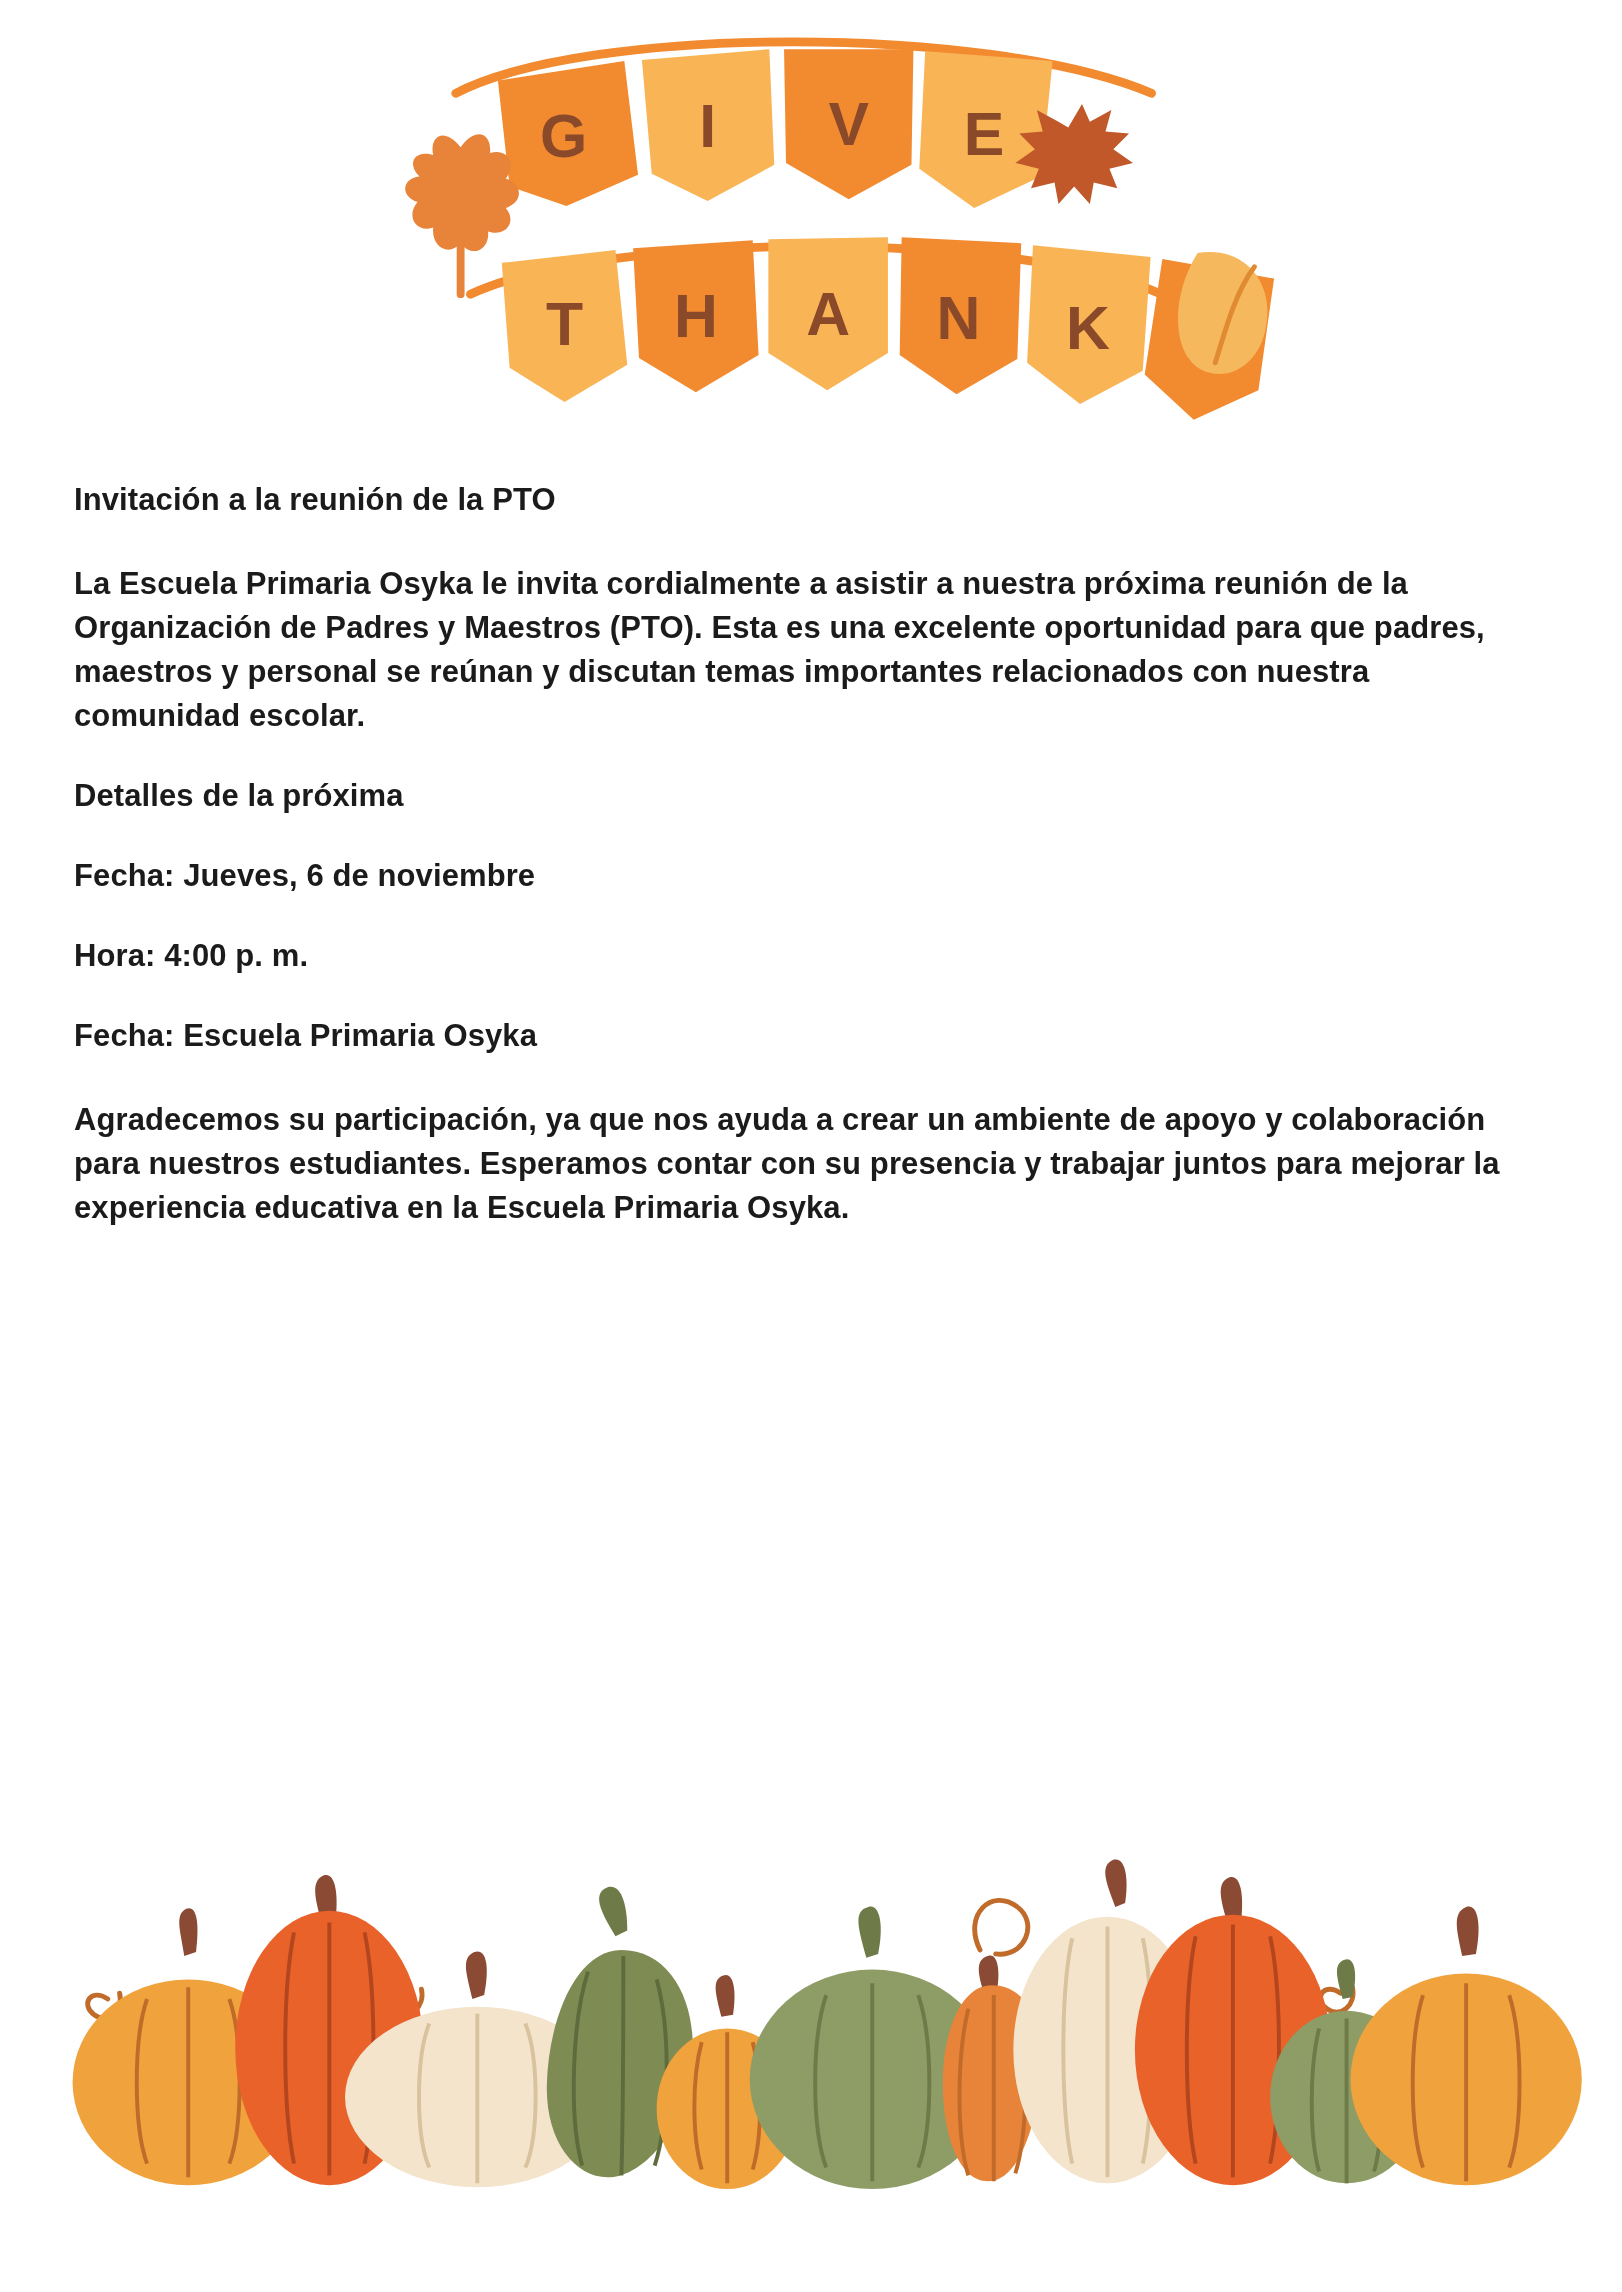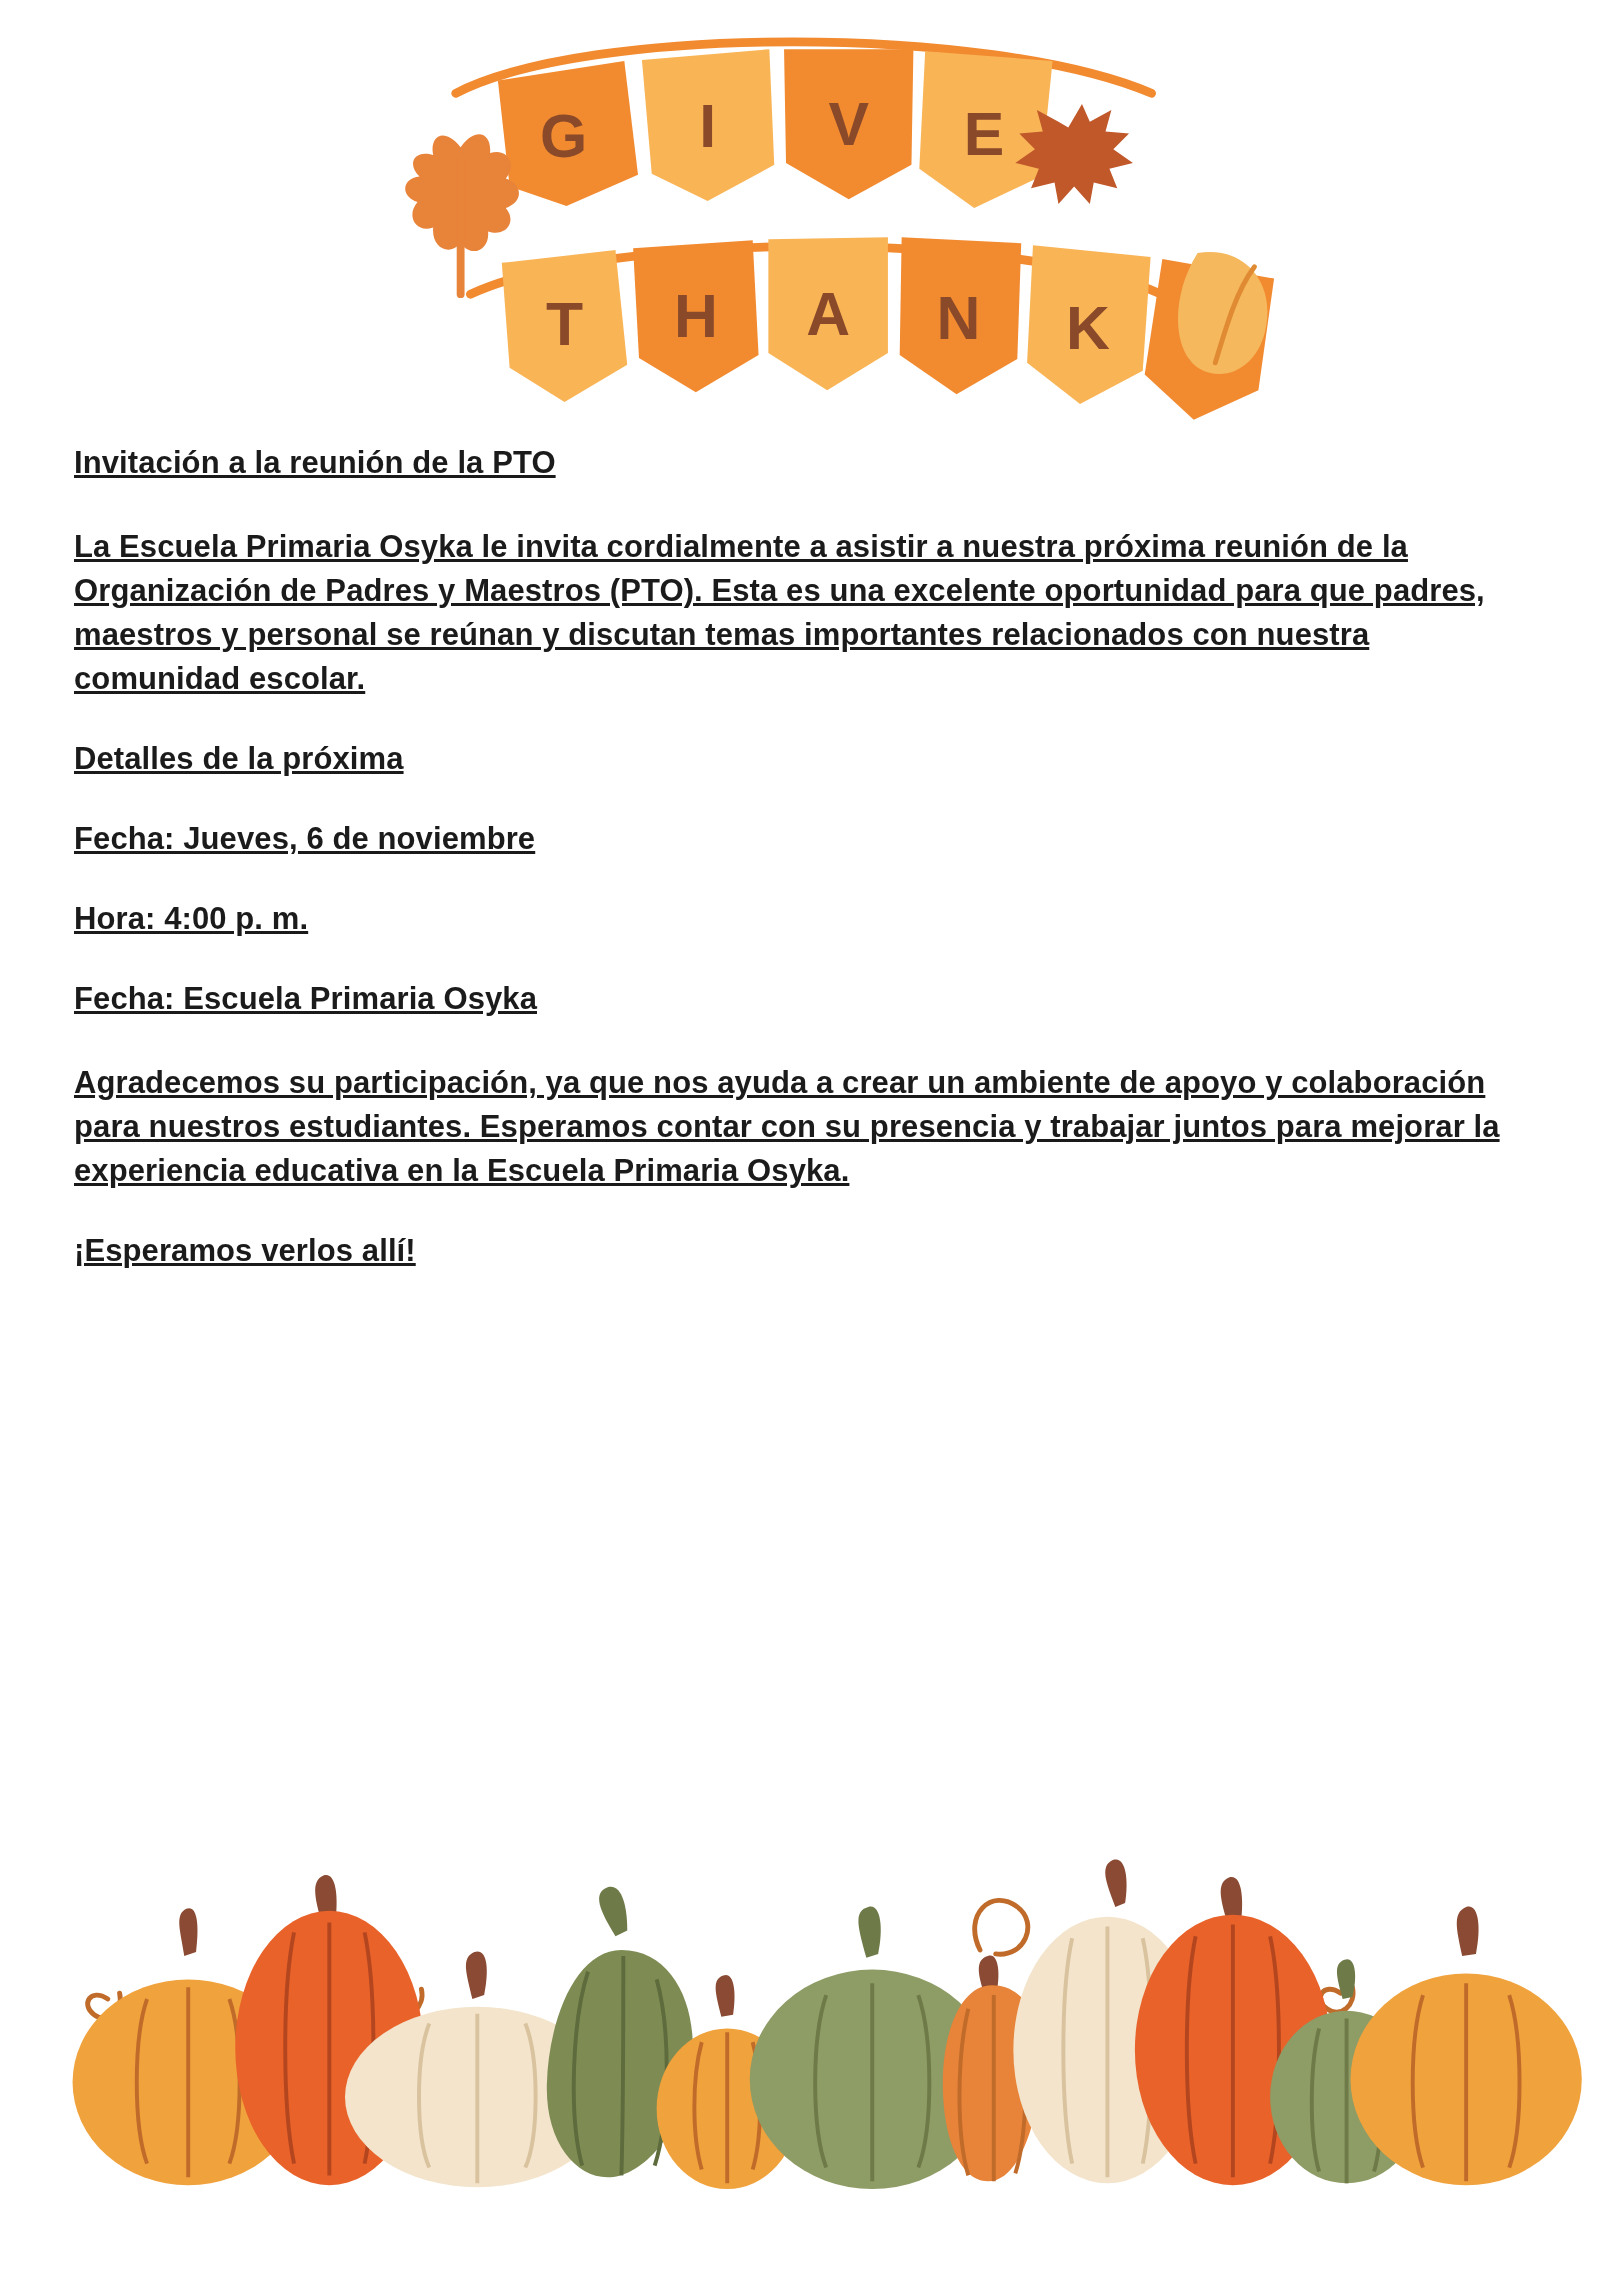--- a/index.html
+++ b/index.html
@@ -31,24 +31,23 @@
   }
   .banner-art svg {
     position: absolute;
     top: 0;
     left: 0;
   }
 
   
   .content {
     position: absolute;
-    top: 441px;
+    top: 478px;
     left: 74px;
     width: 1470px;
-    text-decoration: underline;
   }
   .para {
     font-size: 31px;
     line-height: 1.42;
     font-weight: bold;
     color: #1b1b1b;
     margin: 0 0 36px 0;
     letter-spacing: 0.1px;
   }
   .para.long {
@@ -158,21 +157,20 @@
   </div>
 
   <div class="content">
     <p class="para">Invitación a la reunión de la PTO</p>
     <p class="para long">La Escuela Primaria Osyka le invita cordialmente a asistir a nuestra próxima reunión de la Organización de Padres y Maestros (PTO). Esta es una excelente oportunidad para que padres, maestros y personal se reúnan y discutan temas importantes relacionados con nuestra comunidad escolar.</p>
     <p class="para">Detalles de la próxima</p>
     <p class="para">Fecha: Jueves, 6 de noviembre</p>
     <p class="para">Hora: 4:00 p. m.</p>
     <p class="para">Fecha: Escuela Primaria Osyka</p>
     <p class="para long">Agradecemos su participación, ya que nos ayuda a crear un ambiente de apoyo y colaboración para nuestros estudiantes. Esperamos contar con su presencia y trabajar juntos para mejorar la experiencia educativa en la Escuela Primaria Osyka.</p>
-    <p class="para">¡Esperamos verlos allí!</p>
   </div>
 
   <div class="pumpkin-art">
     <svg width="1622" height="588" viewBox="0 0 1655 600" xmlns="http://www.w3.org/2000/svg">
 
       <g stroke="#C06B2A" stroke-width="5" fill="none" stroke-linecap="round">
         <path d="M110 300 C92 288, 82 306, 96 316 C110 326, 126 312, 122 294"></path>
         <path d="M418 296 C400 284, 390 302, 404 312 C418 322, 434 308, 430 290"></path>
         <path d="M930 298 C912 286, 902 304, 916 314 C930 324, 946 310, 942 292"></path>
         <path d="M1000 250 C982 214, 1012 186, 1038 206 C1060 222, 1046 258, 1016 254"></path>

